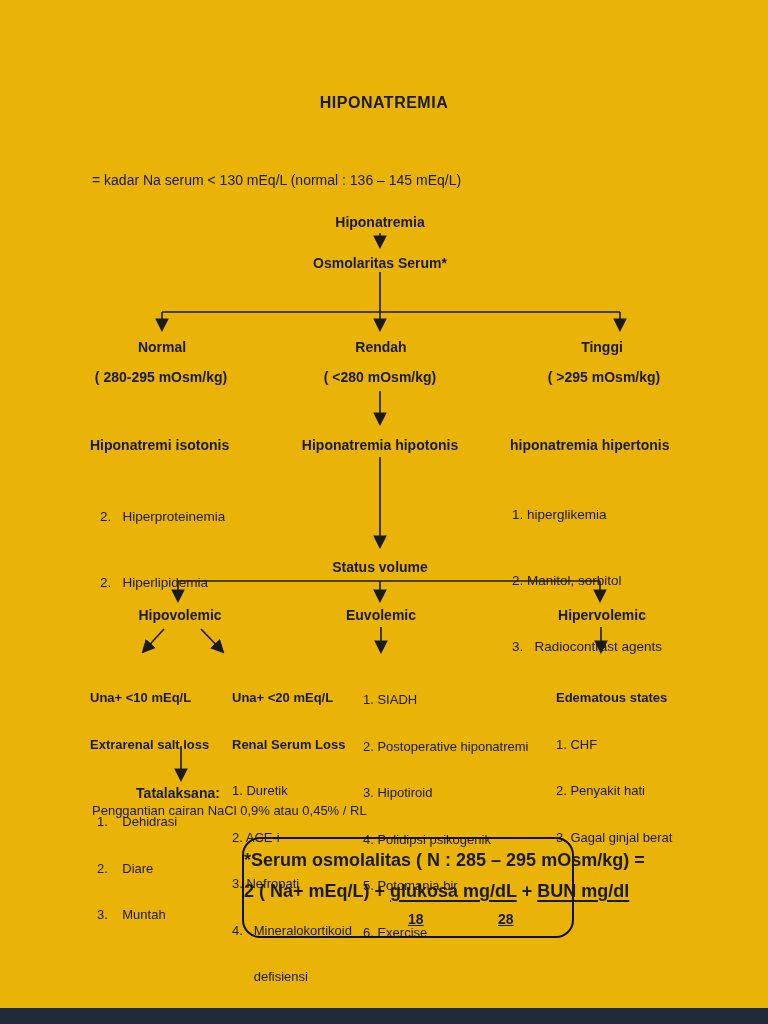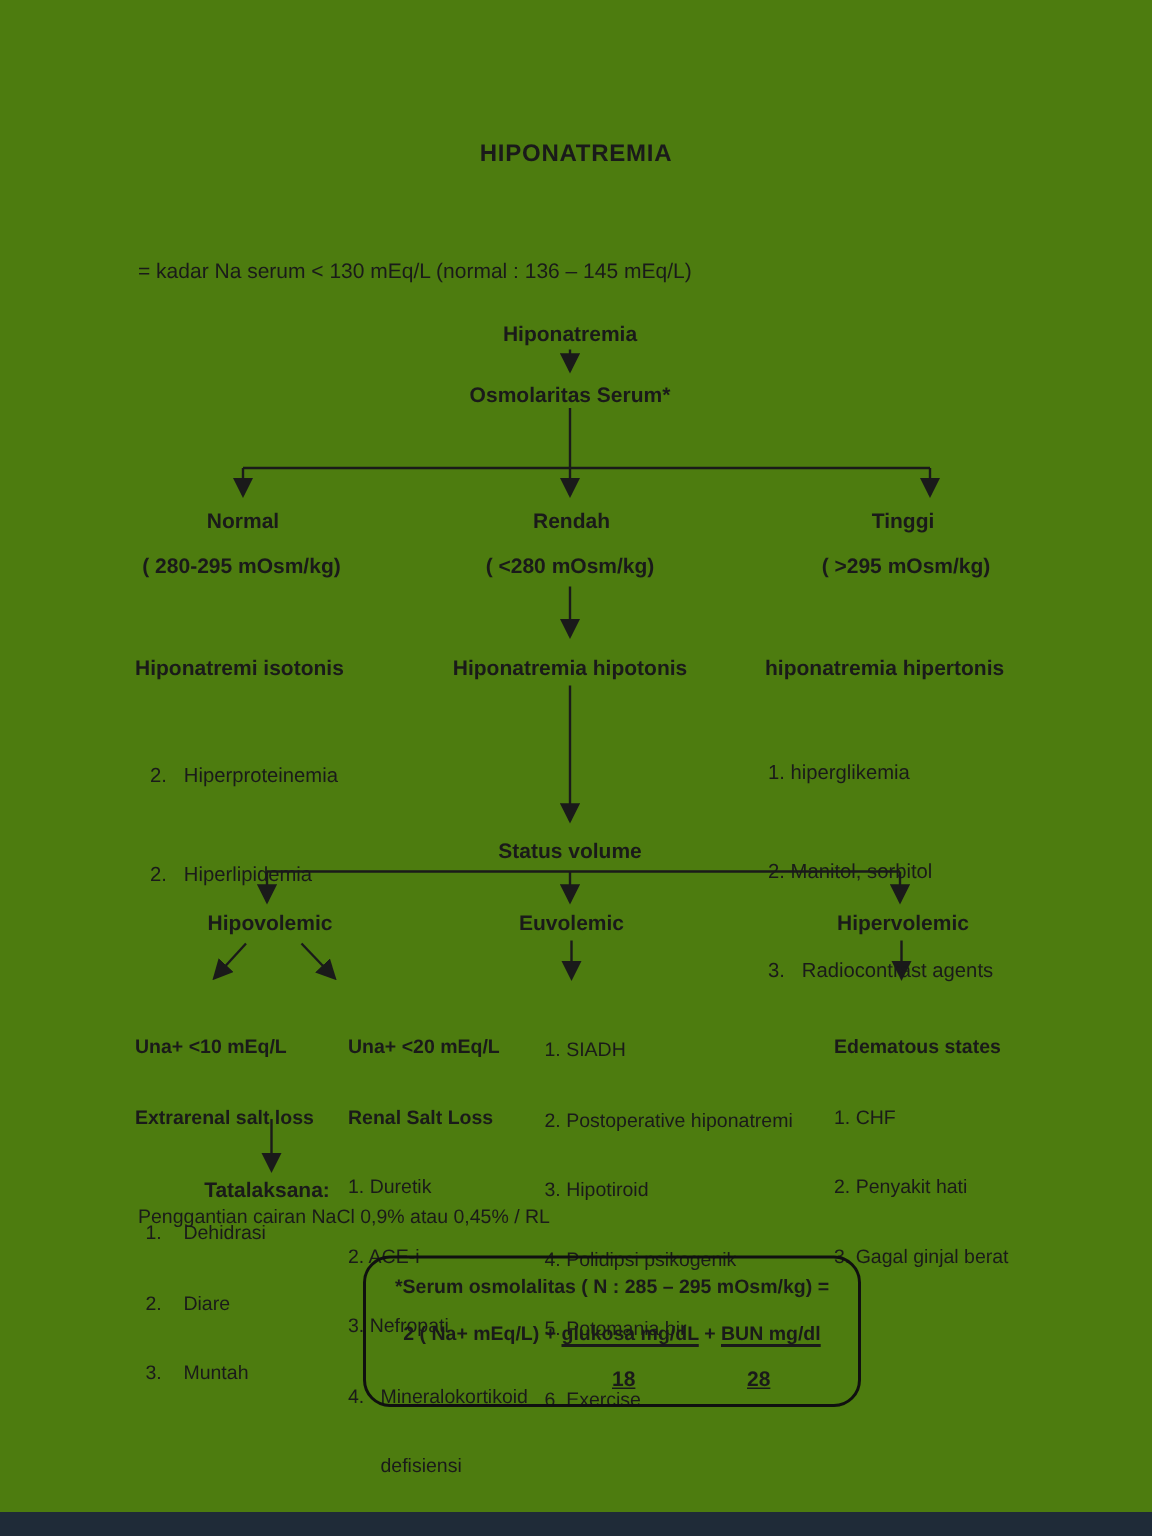--- a/index.html
+++ b/index.html
@@ -1,30 +1,30 @@
 <!DOCTYPE html>
 <html><head>
 <meta charset="utf-8">
 <style>
   html,body{margin:0;padding:0;background:#ffffff;}
-  .page{position:relative;width:768px;height:1024px;background:#4d7c0f;overflow:hidden;
+  .page{position:relative;width:768px;height:1024px;background:#eab308;overflow:hidden;
         font-family:"Liberation Sans",sans-serif;color:#1a1a1a;}
   .abs{position:absolute;white-space:nowrap;}
   .c{transform:translateX(-50%);}
   .b{font-weight:bold;}
   .t14{font-size:14px;}
   .t13{font-size:13px;}
   .title{font-size:16px;font-weight:bold;letter-spacing:.5px;}
   .list{white-space:pre;line-height:22px;font-size:13.5px;}
   .colblock{white-space:pre;line-height:15.5px;font-size:13px;}
   .colblock .hd{font-weight:bold;}
   svg.connectors{position:absolute;left:0;top:0;}
   .fbox{position:absolute;left:242px;top:837px;width:328px;height:97px;
         border:2px solid #101010;border-radius:18px;}
-  .fline{position:absolute;width:328px;text-align:center;font-size:13px;font-weight:bold;white-space:nowrap;}
+  .fline{position:absolute;width:328px;text-align:center;font-size:18px;font-weight:bold;white-space:nowrap;}
   .u{text-decoration:underline;text-decoration-thickness:1.5px;text-underline-offset:3px;}
   .denom{position:absolute;font-size:14px;font-weight:bold;text-decoration:underline;}
   .footer-bar{position:absolute;left:0;top:1008px;width:768px;height:16px;background:#1f2b38;}
 </style>
 </head>
 <body>
 
 <div class="page">
 
   <svg class="connectors" width="768" height="1024">
@@ -93,21 +93,21 @@
     <div class="hd">Extrarenal salt loss</div>
     <div style="padding-left:7px;">
       <div>1.    Dehidrasi</div>
       <div>2.    Diare</div>
       <div>3.    Muntah</div>
     </div>
   </div>
 
   <div class="abs colblock" style="left:232px;top:659px;">
     <div class="hd">Una+ &lt;20 mEq/L</div>
-    <div class="hd">Renal Salt Loss</div>
+    <div class="hd">Renal Serum Loss</div>
     <div>1. Duretik</div>
     <div>2. ACE-i</div>
     <div>3. Nefropati</div>
     <div>4.   Mineralokortikoid</div>
     <div>      defisiensi</div>
   </div>
 
   <div class="abs colblock" style="left:363px;top:661px;">
     <div>1. SIADH</div>
     <div>2. Postoperative hiponatremi</div>

